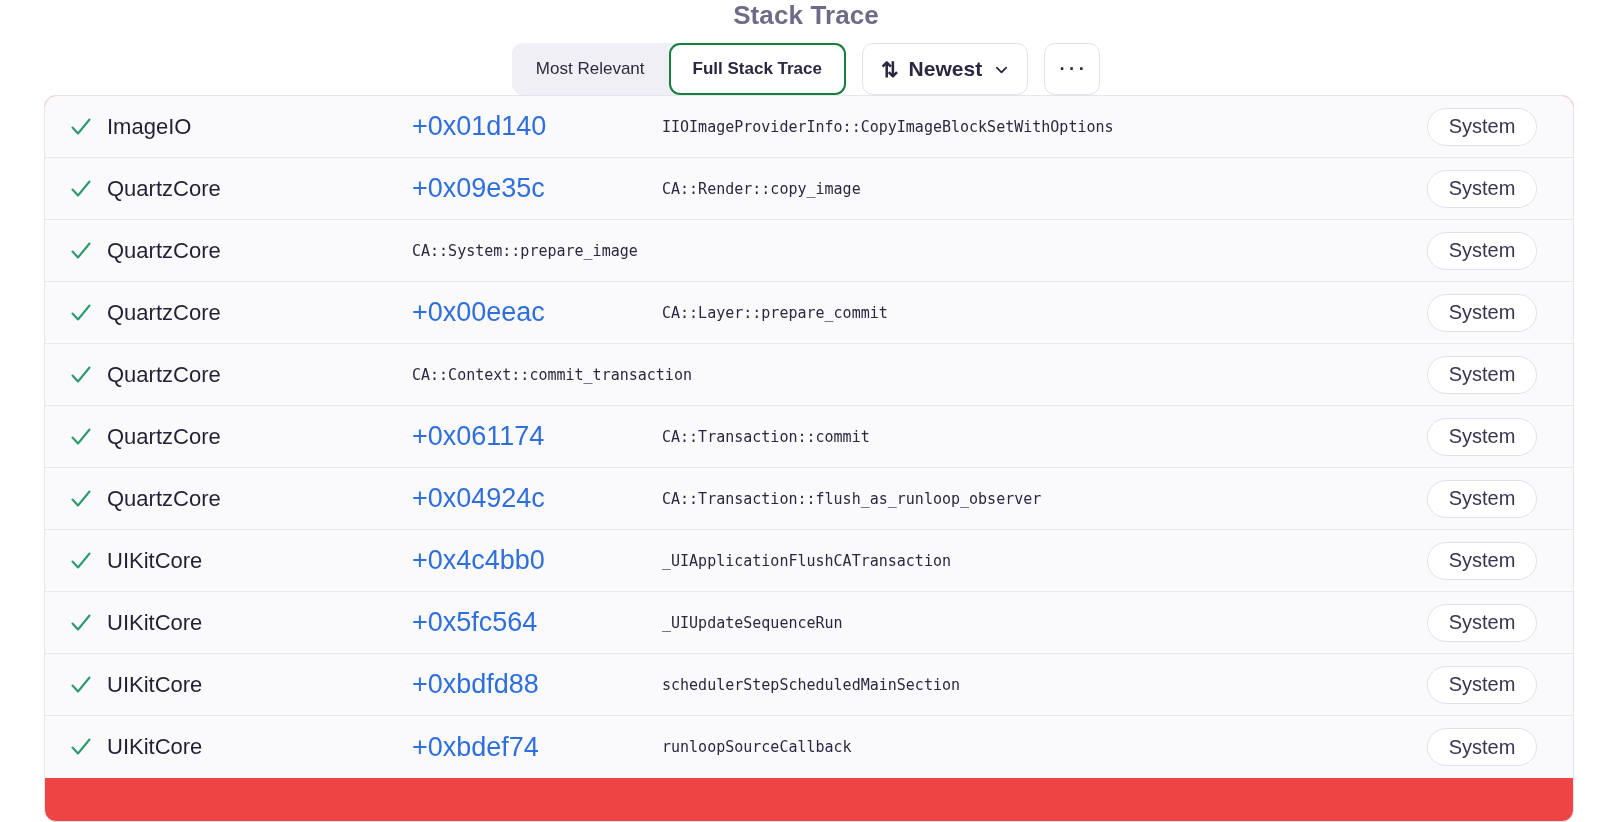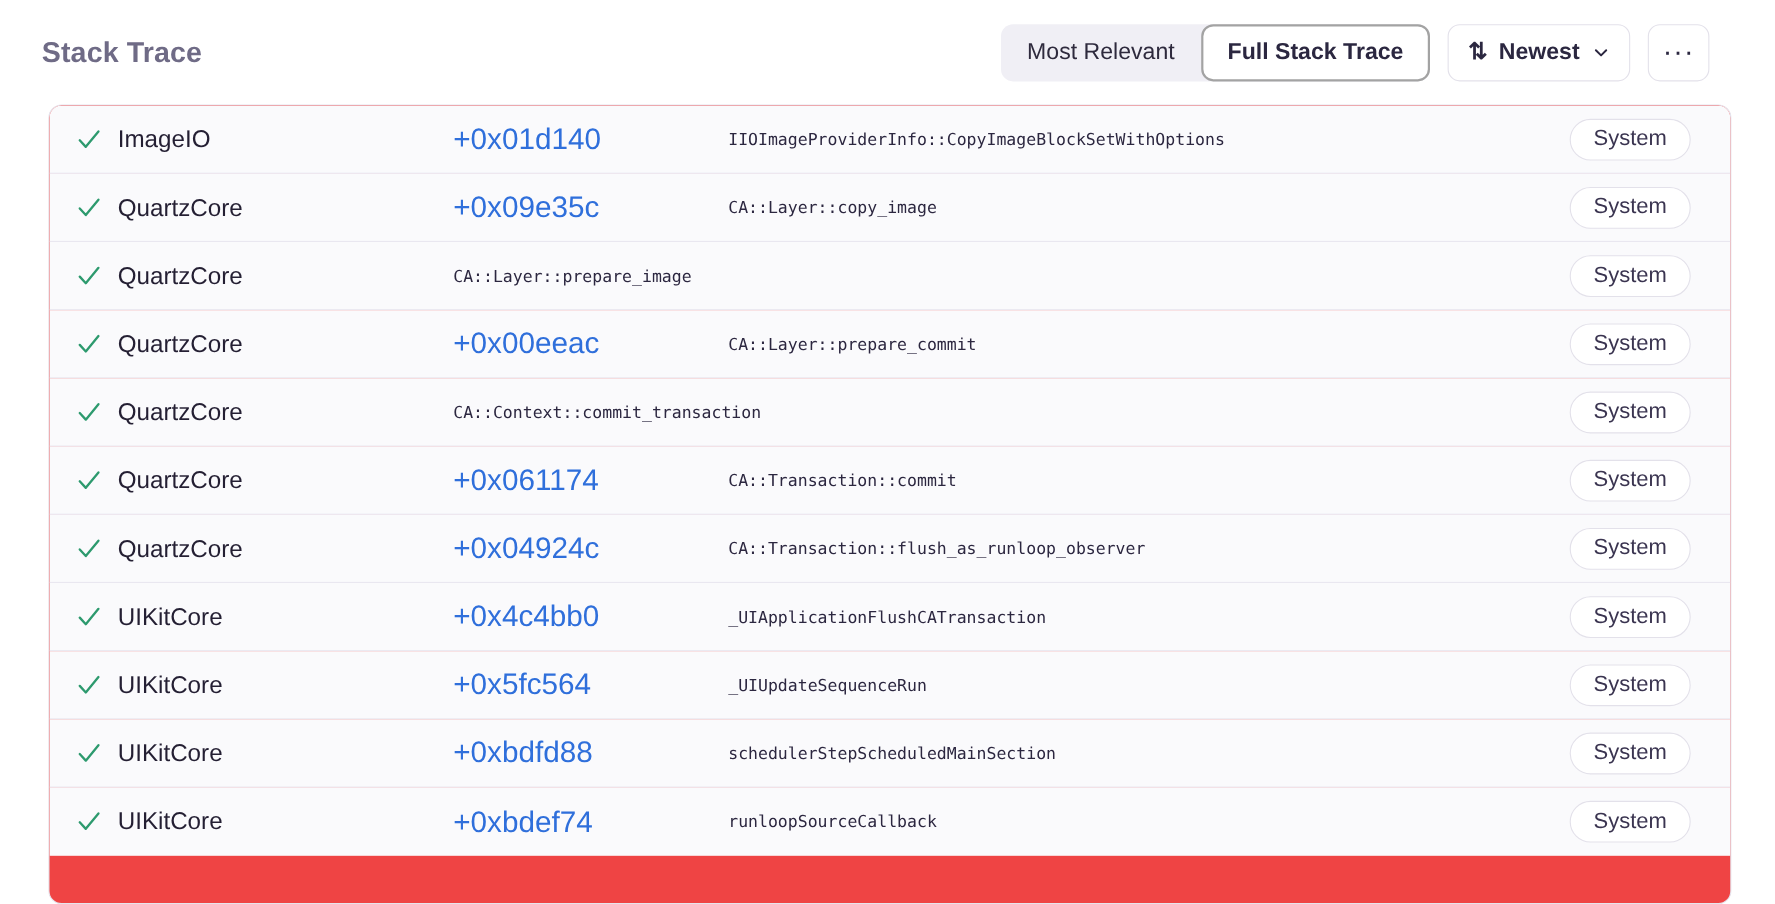--- a/index.html
+++ b/index.html
@@ -23,22 +23,23 @@
     box-sizing: border-box;
     background: #ffffff;
   }
 
   
   .panel-header {
     display: flex;
     align-items: center;
     justify-content: space-between;
     height: 95px;
-    padding: 0 60px 0 38px;
-    box-sizing: border-box;
+    padding: 0 40px 0 38px;
+    box-sizing: border-box;
+    flex-direction: column;
   }
 
   .panel-title {
     font-size: 26px;
     font-weight: 700;
     color: #6f6b86;
     letter-spacing: .1px;
     white-space: nowrap;
   }
 
@@ -58,32 +59,32 @@
     height: 52px;
     box-sizing: border-box;
   }
   .seg-item {
     display: flex;
     align-items: center;
     justify-content: center;
     height: 52px;
     padding: 0 22px;
     box-sizing: border-box;
-    font-size: 21px;
+    font-size: 17px;
     color: #2e2a3d;
     border-radius: 11px;
     border: 2px solid transparent;
     background: transparent;
     white-space: nowrap;
     cursor: pointer;
     font-family: "Liberation Sans", sans-serif;
   }
   .seg-item.active {
     background: #ffffff;
-    border: 2px solid #a3a3a3;
+    border: 2px solid #15803d;
     font-weight: 700;
     color: #2b2740;
     z-index: 2;
   }
 
   
   .sort-button {
     display: flex;
     align-items: center;
     gap: 12px;
@@ -277,33 +278,33 @@
         </div>
       </div>
       <div class="trace-row">
         <div class="cell-check">
           <span class="check-icon"><svg viewBox="0 0 24 24" width="24" height="24" aria-hidden="true">
               <path d="M3.5 12.5 L9 18.5 L20.5 4.5" fill="none" stroke="#2d9a6e" stroke-width="2.1" stroke-linecap="round" stroke-linejoin="round"></path>
             </svg></span>
         </div>
         <div class="cell-binary">QuartzCore</div>
         <div class="cell-offset">+0x09e35c</div>
-        <div class="cell-symbol">CA::Layer::copy_image</div>
-        <div class="cell-tag">
-          <span class="tag-pill">System</span>
-        </div>
-      </div>
-      <div class="trace-row">
-        <div class="cell-check">
-          <span class="check-icon"><svg viewBox="0 0 24 24" width="24" height="24" aria-hidden="true">
-              <path d="M3.5 12.5 L9 18.5 L20.5 4.5" fill="none" stroke="#2d9a6e" stroke-width="2.1" stroke-linecap="round" stroke-linejoin="round"></path>
-            </svg></span>
-        </div>
-        <div class="cell-binary">QuartzCore</div>
-        <div class="cell-symbol">CA::Layer::prepare_image</div>
+        <div class="cell-symbol">CA::Render::copy_image</div>
+        <div class="cell-tag">
+          <span class="tag-pill">System</span>
+        </div>
+      </div>
+      <div class="trace-row">
+        <div class="cell-check">
+          <span class="check-icon"><svg viewBox="0 0 24 24" width="24" height="24" aria-hidden="true">
+              <path d="M3.5 12.5 L9 18.5 L20.5 4.5" fill="none" stroke="#2d9a6e" stroke-width="2.1" stroke-linecap="round" stroke-linejoin="round"></path>
+            </svg></span>
+        </div>
+        <div class="cell-binary">QuartzCore</div>
+        <div class="cell-symbol">CA::System::prepare_image</div>
         <div class="cell-tag">
           <span class="tag-pill">System</span>
         </div>
       </div>
       <div class="trace-row">
         <div class="cell-check">
           <span class="check-icon"><svg viewBox="0 0 24 24" width="24" height="24" aria-hidden="true">
               <path d="M3.5 12.5 L9 18.5 L20.5 4.5" fill="none" stroke="#2d9a6e" stroke-width="2.1" stroke-linecap="round" stroke-linejoin="round"></path>
             </svg></span>
         </div>

